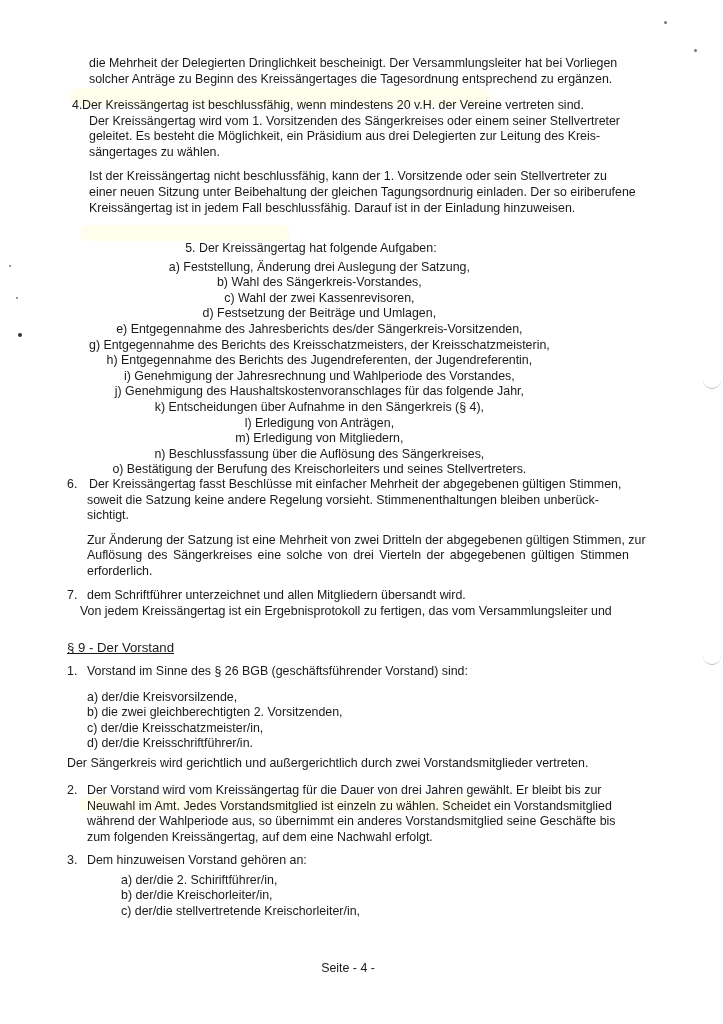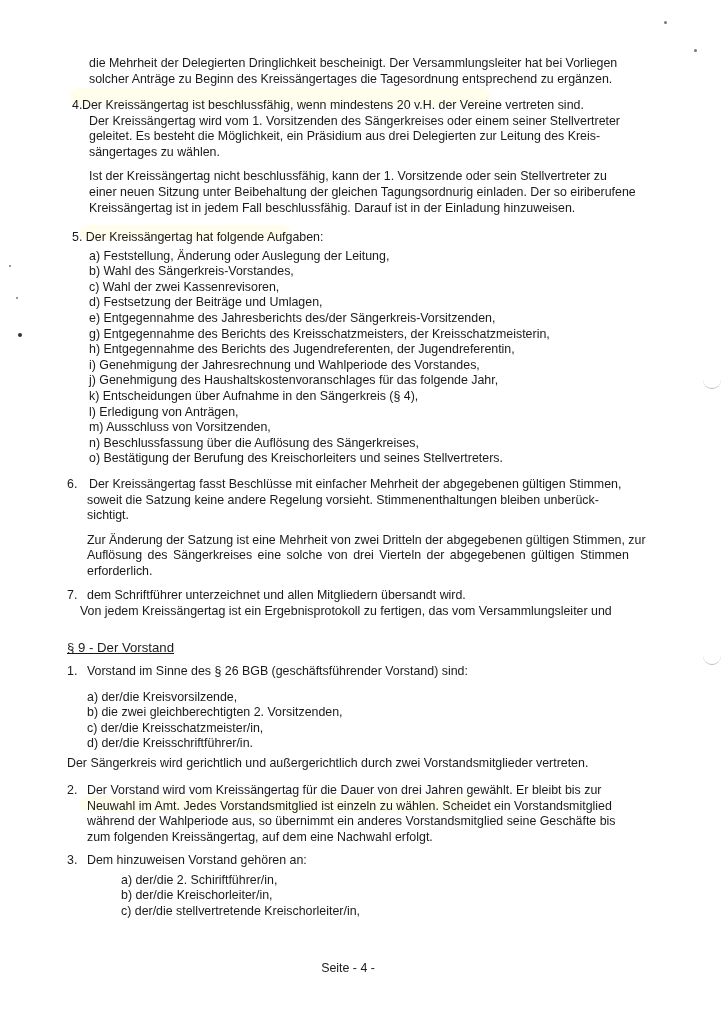--- a/index.html
+++ b/index.html
@@ -47,38 +47,38 @@
     <div class="line" style="margin-left:-7px;">Der Kreissängertag ist beschlussfähig, wenn mindestens 20 v.H. der Vereine vertreten sind.</div>
     <div class="line">Der Kreissängertag wird vom 1. Vorsitzenden des Sängerkreises oder einem seiner Stellvertreter</div>
     <div class="line">geleitet. Es besteht die Möglichkeit, ein Präsidium aus drei Delegierten zur Leitung des Kreis-</div>
     <div class="line">sängertages zu wählen.</div>
     <div style="height:9px;"></div>
     <div class="line">Ist der Kreissängertag nicht beschlussfähig, kann der 1. Vorsitzende oder sein Stellvertreter zu</div>
     <div class="line">einer neuen Sitzung unter Beibehaltung der gleichen Tagungsordnurig einladen. Der so eiriberufene</div>
     <div class="line">Kreissängertag ist in jedem Fall beschlussfähig. Darauf ist in der Einladung hinzuweisen.</div>
   </div>
 
-  <div class="blk" style="left:72px;top:230px;">
+  <div class="blk" style="left:72px;top:241px;text-align:center;">
     <div class="line">
       <span>5.</span>
       <span>Der Kreissängertag hat folgende Aufgaben:</span>
     </div>
     <div style="margin-left:17px;margin-top:3px;">
-      <div class="line">a) Feststellung, Änderung oder Auslegung der Leitung,</div>
+      <div class="line">a) Feststellung, Änderung drei Auslegung der Satzung,</div>
       <div class="line">b) Wahl des Sängerkreis-Vorstandes,</div>
       <div class="line">c) Wahl der zwei Kassenrevisoren,</div>
       <div class="line">d) Festsetzung der Beiträge und Umlagen,</div>
       <div class="line">e) Entgegennahme des Jahresberichts des/der Sängerkreis-Vorsitzenden,</div>
       <div class="line">g) Entgegennahme des Berichts des Kreisschatzmeisters, der Kreisschatzmeisterin,</div>
       <div class="line">h) Entgegennahme des Berichts des Jugendreferenten, der Jugendreferentin,</div>
       <div class="line">i)  Genehmigung der Jahresrechnung und Wahlperiode des Vorstandes,</div>
       <div class="line">j)  Genehmigung des Haushaltskostenvoranschlages für das folgende Jahr,</div>
       <div class="line">k) Entscheidungen über Aufnahme in den Sängerkreis (§ 4),</div>
       <div class="line">l)  Erledigung von Anträgen,</div>
-      <div class="line">m) Ausschluss von Vorsitzenden,</div>
+      <div class="line">m) Erledigung von Mitgliedern,</div>
       <div class="line">n) Beschlussfassung über die Auflösung des Sängerkreises,</div>
       <div class="line">o) Bestätigung der Berufung des Kreischorleiters und seines Stellvertreters.</div>
     </div>
   </div>
 
   <div class="blk" style="left:87px;top:477px;">
     <span class="num" style="left:-20px;top:0;">6.</span>
     <div class="line" style="margin-left:2px;">Der Kreissängertag fasst Beschlüsse mit einfacher Mehrheit der abgegebenen gültigen Stimmen,</div>
     <div class="line">soweit die Satzung keine andere Regelung vorsieht. Stimmenenthaltungen bleiben unberück-</div>
     <div class="line">sichtigt.</div>

